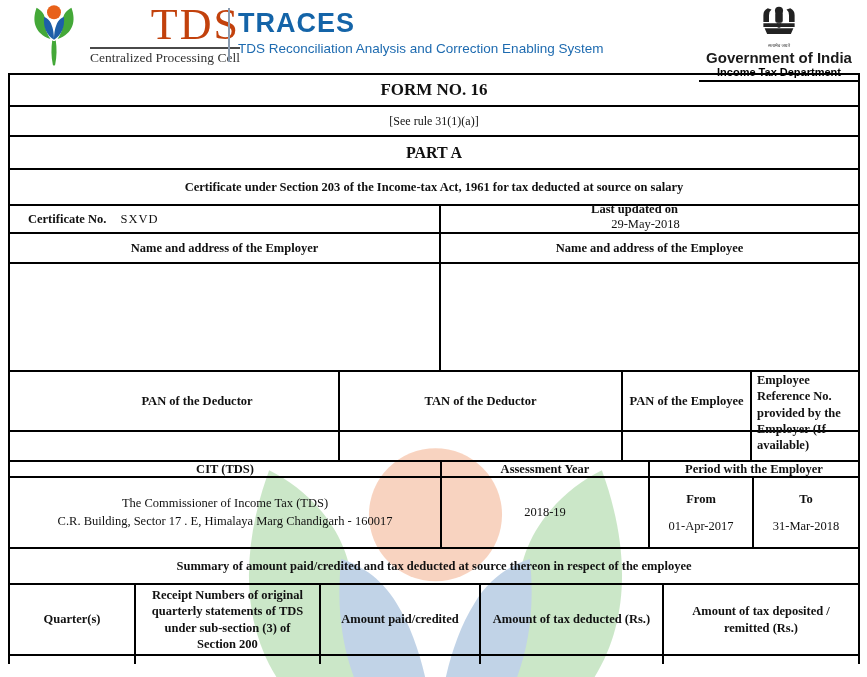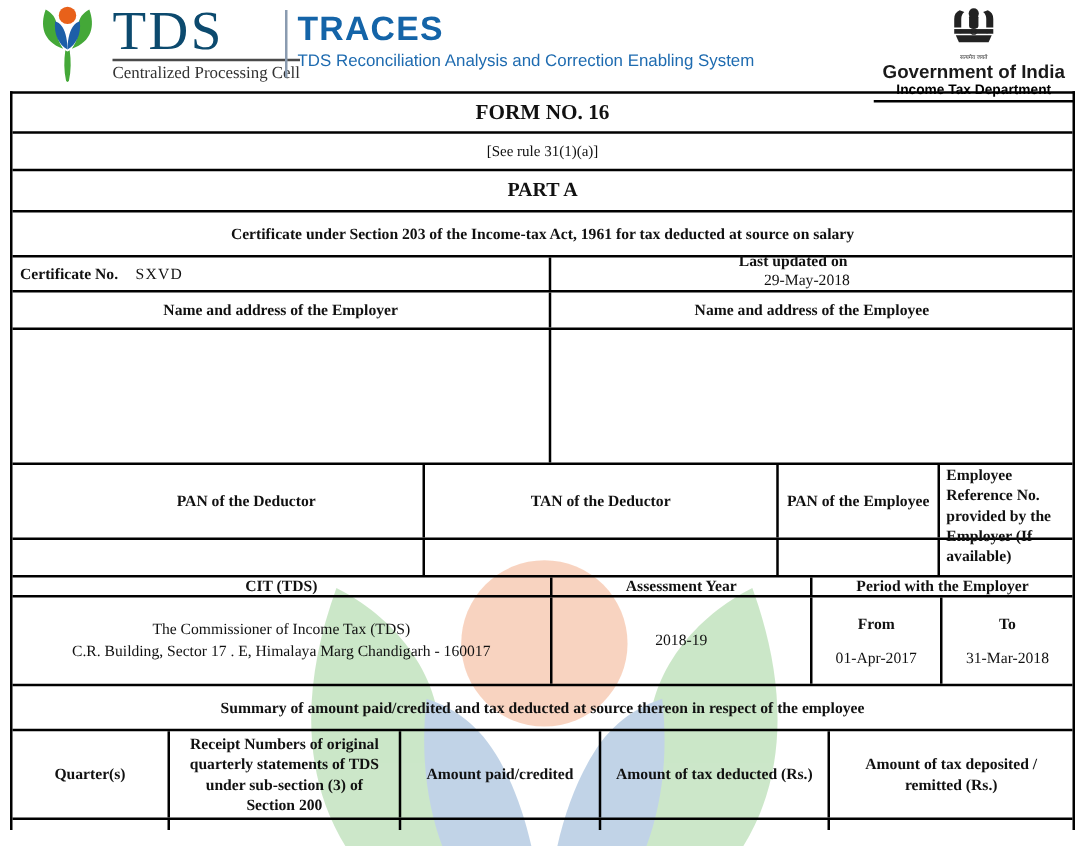--- a/index.html
+++ b/index.html
@@ -10,21 +10,21 @@
     background: #ffffff;
     overflow: hidden;
     font-family: "Liberation Serif", serif;
     color: #111;
   }
   
   .hdr { position: relative; height: 73px; width: 100%; }
   .brand { position:absolute; left:24px; top:3px; display:flex; align-items:flex-start; }
   .brand-flower { width:60px; height:64px; }
   .brand-text { margin-left:6px; margin-top:2px; }
-  .tds-word { font-family:"Liberation Serif",serif; font-size:44px; line-height:40px; letter-spacing:2px; color:#0c4a6e; font-weight:400; }
+  .tds-word { font-family:"Liberation Serif",serif; font-size:44px; line-height:40px; letter-spacing:2px; color:#c2410c; font-weight:400;text-align:right; }
   .cpc { border-top:2px solid #4a4a4a; margin-top:2px; padding-top:1px; font-size:13.5px; color:#333; white-space:nowrap; }
   .vdiv { position:absolute; left:228px; top:8px; width:2px; height:54px; background:#8a9bb0; }
   .traces { position:absolute; left:238px; top:9px; font-family:"Liberation Sans",sans-serif; }
   .traces-title { color:#1464a8; font-size:27px; font-weight:bold; letter-spacing:1px; line-height:28px; }
   .traces-sub { color:#1e6bb0; font-size:13.5px; margin-top:4px; white-space:nowrap; }
   .govt { position:absolute; right:8px; top:0; width:160px; text-align:center; font-family:"Liberation Sans",sans-serif; }
   .emblem { width:40px; height:42px; display:block; margin:1px auto 0 auto; }
   .motto { font-size:4.5px; line-height:5px; color:#333; }
   .gov1 { font-size:15px; font-weight:bold; color:#1a1a1a; margin-top:1px; }
   .gov2 { font-size:11px; font-weight:bold; color:#000; border-bottom:2px solid #000; padding-bottom:2px; }
@@ -55,21 +55,21 @@
   .r9 { height:30px; }
   .r10 { height:16px; }
   .r11 { height:71px; }
   .r12 { height:36px; }
   .r13 { height:71px; }
   .r14 { height:10px; }
   .w437 { width:429px; }
   .w282 { width:282px;margin-left:46px; } .w283 { width:283px; } .w129 { width:129px; }
   .w430 { width:430px; } .w208 { width:208px; } .w104 { width:104px; }
   .w124 { width:124px; } .w185 { width:185px; } .w160 { width:160px; } .w183 { width:183px; }
-  .cert-left { padding-left:6px; }
+  .cert-left { padding-left:18px; }
   .cert-val { margin-left:14px; letter-spacing:1px; }
   .updated { justify-content:flex-end; padding-right:30px; }
   .updated .val { margin-left:22px; font-weight:normal; }
   .empref { padding:0 4px 3px 5px; line-height:1.3; }
   .stack { flex-direction:column; gap:12px; }
   .citcell { flex-direction:column; gap:2px; line-height:1.25; }
   .sumhdr { padding:0 8px; line-height:1.3; }
   .hidden-defs { position:absolute; width:0; height:0; overflow:hidden; }
 </style>
 </head>

